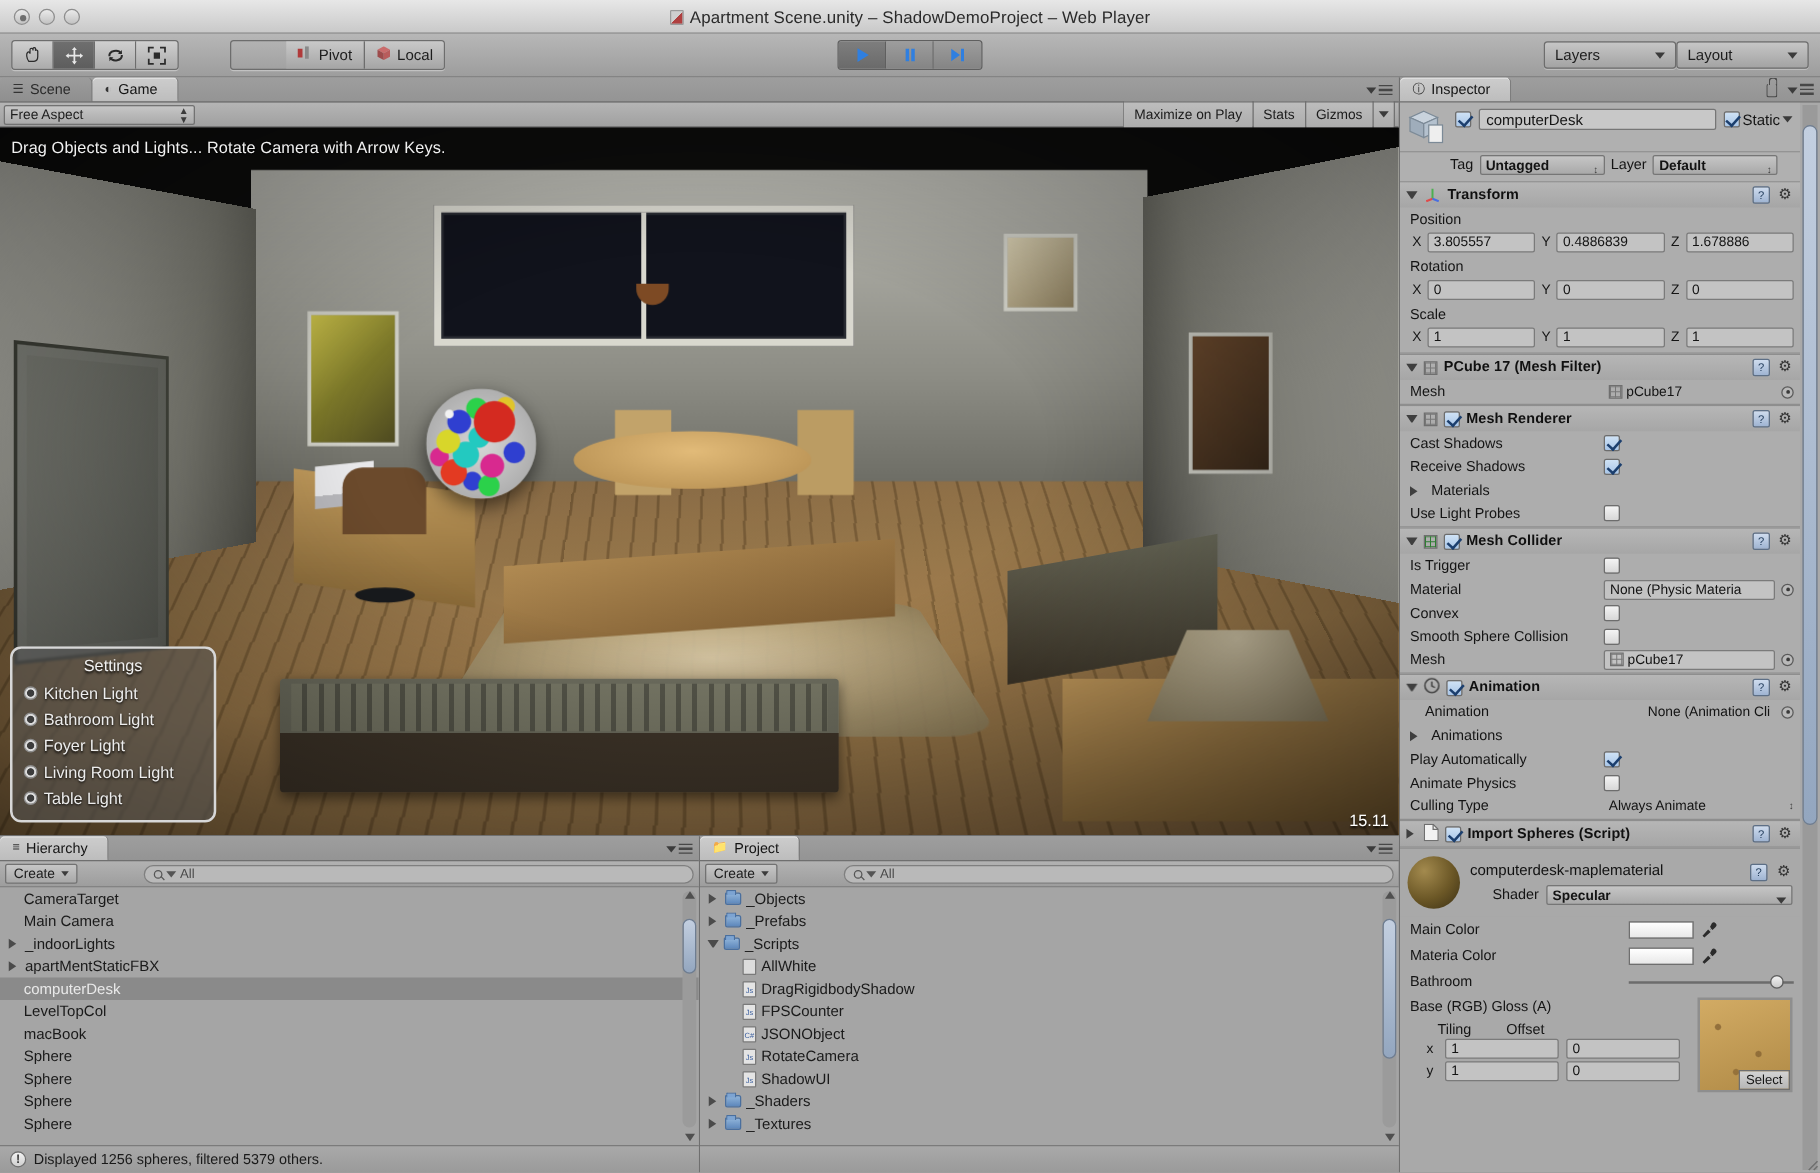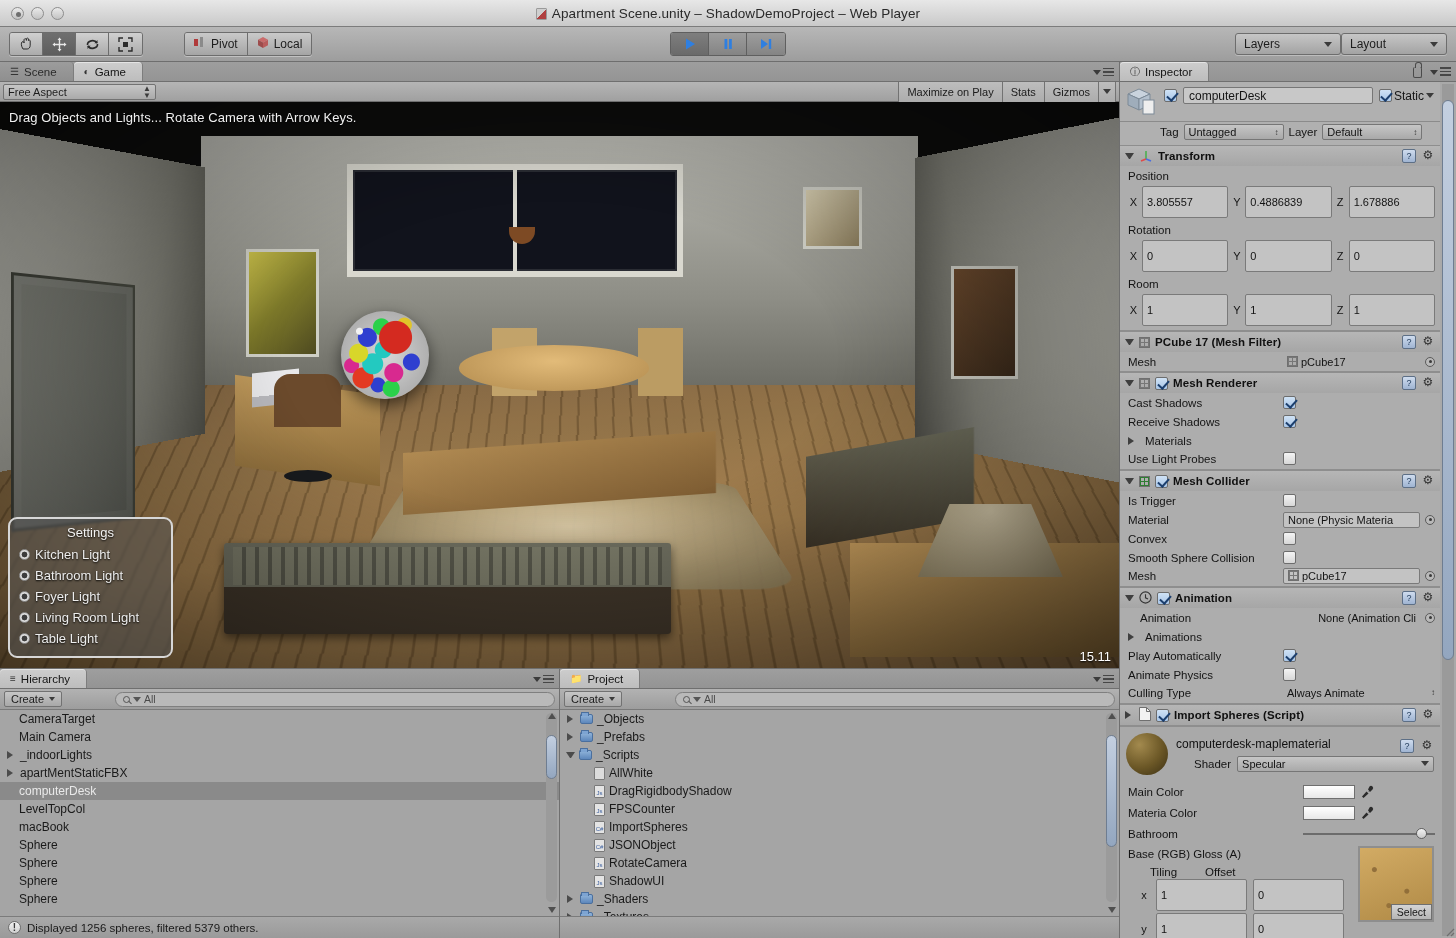--- a/index.html
+++ b/index.html
@@ -48,21 +48,21 @@
   .btngroup{ display:flex; border:1px solid #6d6d6d; border-radius:3px; overflow:hidden;
              box-shadow:0 1px 0 rgba(255,255,255,.35); }
   .tbtn{
     width:33px; height:22px; display:flex; align-items:center; justify-content:center;
     background:linear-gradient(#d0d0d0,#ababab);
     border-right:1px solid #6d6d6d; cursor:pointer;
   }
   .tbtn:last-child{ border-right:none; }
   .tbtn.on{ background:linear-gradient(#6f6f6f,#5d5d5d); }
   .tbtn svg{ display:block; }
-  .pivotgroup{ margin-left:32px; }
+  .pivotgroup{ margin-left:32px;padding-left:44px; }
   .pbtn{
     height:22px; padding:0 9px; display:flex; align-items:center; gap:5px;
     background:linear-gradient(#c9c9c9,#a5a5a5);
     border-right:1px solid #6d6d6d; font-size:12px; color:#1d1d1d; cursor:pointer;
     white-space:nowrap;
   }
   .pbtn:last-child{ border-right:none; }
   .playgroup{ position:absolute; left:50%; transform:translateX(-50%); display:flex;
     border:1px solid #5f5f5f; border-radius:3px; overflow:hidden; }
   .playbtn{ width:38px; height:22px; display:flex;align-items:center;justify-content:center;
@@ -355,22 +355,22 @@
   .namefield{
     flex:1; height:17px; background:#c8c8c8; border:1px solid #767676; border-radius:2px;
     display:flex; align-items:center; padding:0 5px; font-size:12px; color:#141414;
   }
   .static-wrap{ display:flex; align-items:center; gap:2px; font-size:12px; color:#151515; }
   .taglayer{ display:flex; align-items:center; gap:5px; padding:2px 6px 5px 40px;
              background:#b0b0b0; }
   .lbl{ font-size:11.5px; color:#141414; }
   .select{
     height:16px; background:linear-gradient(#c6c6c6,#a9a9a9); border:1px solid #767676;
-    border-radius:2px; display:flex; align-items:center; padding:0 4px; font-size:11px;
-    color:#131313; cursor:pointer; min-width:0;
+    border-radius:2px; display:flex; align-items:flex-end; padding:0 4px; font-size:11px;
+    color:#131313; cursor:pointer; min-width:0;font-weight:bold;
   }
   .select .cap{ flex:1; overflow:hidden; text-overflow:ellipsis; white-space:nowrap;}
   .comp{ border-top:1px solid #8e8e8e; border-bottom:1px solid #8e8e8e; background:#adadad; }
   .comp-head{
     height:20px; display:flex; align-items:center; gap:5px; padding:0 5px;
     background:linear-gradient(#b6b6b6,#a6a6a6); cursor:pointer;
   }
   .comp-head .title{ position:static; font-size:11.5px; font-weight:bold; color:#101010;
                      text-align:left; flex:1; }
   .foldarrow{ width:0;height:0;border-left:4.5px solid transparent;border-right:4.5px solid transparent;
@@ -382,21 +382,21 @@
     display:flex;align-items:center;justify-content:center; flex:0 0 14px;}
   .gearico{ width:14px;height:14px; flex:0 0 14px; color:#333; font-size:12px; line-height:13px;
     text-align:center;}
   .crow{ display:flex; align-items:center; height:19px; padding:0 5px 0 8px; gap:5px;
          font-size:11.5px; color:#141414; }
   .crow .name{ width:150px; flex:0 0 150px; }
   .crow .name.ind{ padding-left:12px; }
   .vec{ display:flex; align-items:center; gap:3px; padding:1px 5px 2px 8px; }
   .vec .ax{ font-size:11px; color:#141414; width:11px; text-align:center; }
   .num{
-    flex:1; height:32px; background:#c3c3c3; border:1px solid #7a7a7a; border-radius:2px;
+    flex:1; height:16px; background:#c3c3c3; border:1px solid #7a7a7a; border-radius:2px;
     font-size:11px; color:#131313; display:flex; align-items:center; padding:0 4px; min-width:0;
   }
   .field{
     flex:1; height:16px; background:#c3c3c3; border:1px solid #7a7a7a; border-radius:2px;
     font-size:11px; color:#131313; display:flex; align-items:center; gap:3px; padding:0 4px;
     min-width:0; overflow:hidden; white-space:nowrap;
   }
   .field.plain{ background:transparent; border:none; }
   .radio-sm{ width:10px;height:10px;border:1px solid #5a5a5a;border-radius:50%;
     background:#b9b9b9; flex:0 0 10px; position:relative; }
@@ -761,24 +761,20 @@
               <div class="row indent2">
                 <span class="scriptico">Js</span>
                 <span>DragRigidbodyShadow</span>
               </div>
               <div class="row indent2">
                 <span class="scriptico">Js</span>
                 <span>FPSCounter</span>
               </div>
               <div class="row indent2">
                 <span class="scriptico">C#</span>
-                <span>ImportSpheres</span>
-              </div>
-              <div class="row indent2">
-                <span class="scriptico">C#</span>
                 <span>JSONObject</span>
               </div>
               <div class="row indent2">
                 <span class="scriptico">Js</span>
                 <span>RotateCamera</span>
               </div>
               <div class="row indent2">
                 <span class="scriptico">Js</span>
                 <span>ShadowUI</span>
               </div>
@@ -891,21 +887,21 @@
               </div>
               <div class="vec">
                 <span class="ax">X</span>
                 <span class="num">0</span>
                 <span class="ax">Y</span>
                 <span class="num">0</span>
                 <span class="ax">Z</span>
                 <span class="num">0</span>
               </div>
               <div class="crow">
-                <span>Room</span>
+                <span>Scale</span>
               </div>
               <div class="vec" style="padding-bottom:4px;">
                 <span class="ax">X</span>
                 <span class="num">1</span>
                 <span class="ax">Y</span>
                 <span class="num">1</span>
                 <span class="ax">Z</span>
                 <span class="num">1</span>
               </div>
             </div>

